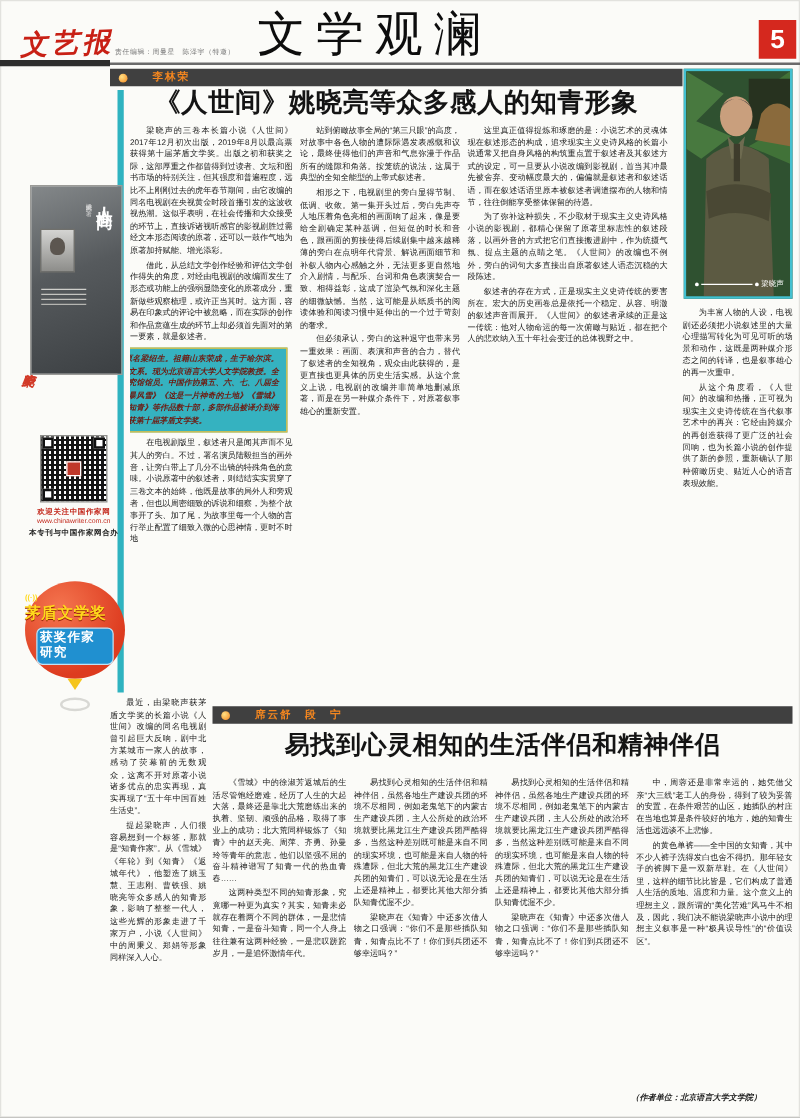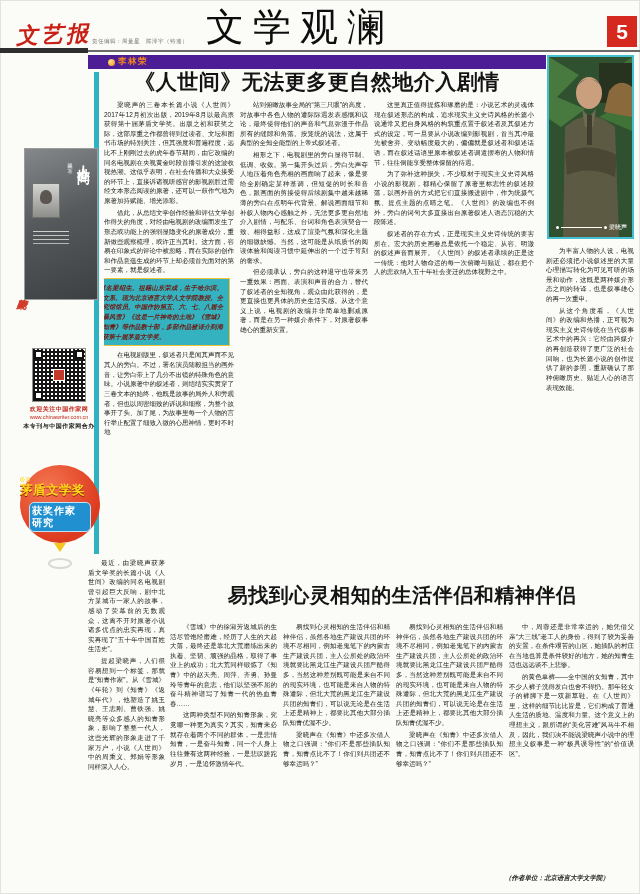--- a/index.html
+++ b/index.html
@@ -11,22 +11,22 @@
   .editors{position:absolute;left:92px;top:38px;font-size:5.5px;color:#777;letter-spacing:.5px;}
   .page-title{position:absolute;left:90px;right:130px;top:2px;text-align:center;font-size:38px;
         font-weight:400;font-family:"Liberation Serif",serif;letter-spacing:9px;color:#0d0d0d;}
   .dateblock{position:absolute;right:36px;top:24px;width:96px;text-align:center;font-size:8.5px;
         color:#1e1e1e;line-height:1.45;}
   .pagenum{position:absolute;right:3px;top:16px;width:30px;height:31px;background:#d5281e;color:#fff;
         font-size:21px;font-weight:bold;display:flex;align-items:center;justify-content:center;}
   .masthead-rule{position:absolute;left:0;right:0;top:50px;height:2px;background:#6a6a6a;}
   .masthead-rule::before{content:"";position:absolute;left:0;top:-2px;width:88px;height:5px;background:#2e2e2e;}
   
-  .bar{position:absolute;height:14px;background:#4c1d95;display:flex;align-items:center;
-        padding-left:20px;box-sizing:border-box;gap:3px;}
+  .bar{position:absolute;height:14px;background:#404040;display:flex;align-items:center;
+        padding-left:7px;box-sizing:border-box;gap:20px;}
   .tag-dot{width:7px;height:7px;border-radius:50%;background:radial-gradient(circle at 35% 35%,#ffe084,#f5871f);flex:0 0 auto;}
   .byline{color:#f5871f;font-size:8.5px;font-weight:bold;letter-spacing:1.5px;white-space:nowrap;}
   .headline{position:absolute;text-align:center;font-weight:900;color:#141414;letter-spacing:.5px;}
   .col{position:absolute;overflow:hidden;font-size:6.5px;line-height:1.48;color:#1b1b1b;text-align:justify;}
   .col p{margin:0 0 2px;text-indent:2em;}
   
   .a1-bar{left:88px;top:55px;width:458px;}
   .a1-headline{left:92px;top:68px;width:450px;font-size:21px;}
   .teal-rule{position:absolute;left:94px;top:72px;width:5px;height:482px;background:#2fb3c0;}
   .c1{left:104px;top:100px;width:130px;height:458px;}
@@ -97,21 +97,21 @@
   <div class="logo">文艺报</div>
   <div class="editors">责任编辑：周曼星　陈泽宇（特邀）</div>
   <div class="page-title">文学观澜</div>
   <div class="pagenum">5</div>
   <div class="masthead-rule"></div>
 
   <div class="bar a1-bar">
     <span class="tag-dot"></span>
     <span class="byline">李林荣</span>
   </div>
-  <div class="headline a1-headline">《人世间》无法更多更自然地介入剧情</div>
+  <div class="headline a1-headline">《人世间》姚晓亮等众多感人的知青形象</div>
   <div class="teal-rule"></div>
 
   <div class="photo">
     <svg width="83" height="180" viewBox="0 0 83 180">
       <rect x="0" y="0" width="83" height="180" fill="#2f5130"></rect>
       <path d="M0 0 L30 18 L8 40 L36 52 L12 70 L0 62 Z" fill="#48793f"></path>
       <path d="M83 0 L52 22 L78 44 L50 60 L83 74 Z" fill="#417238"></path>
       <rect x="50" y="6" width="33" height="40" fill="#27321f"></rect>
       <path d="M60 34 Q70 20 83 30 L83 60 L55 55 Z" fill="#8a6a3c"></path>
       <ellipse cx="40" cy="36" rx="13" ry="16" fill="#c99f7d"></ellipse>
@@ -184,20 +184,24 @@
       </div>
     </div>
     <div class="badge-tail"></div>
     <div class="badge-oval"></div>
   </div>
 
   <div class="col a2-c1">
       <p>最近，由梁晓声获茅盾文学奖的长篇小说《人世间》改编的同名电视剧曾引起巨大反响，剧中北方某城市一家人的故事，感动了荧幕前的无数观众，这离不开对原著小说诸多优点的忠实再现，真实再现了“五十年中国百姓生活史”。</p>
       <p>提起梁晓声，人们很容易想到一个标签，那就是“知青作家”。从《雪城》《年轮》到《知青》《返城年代》，他塑造了姚玉慧、王志刚、曹铁强、姚晓亮等众多感人的知青形象，影响了整整一代人，这些光辉的形象走进了千家万户，小说《人世间》中的周秉义、郑娟等形象同样深入人心。</p>
     </div>
+  <div class="bar a2-bar">
+    <span class="tag-dot"></span>
+    <span class="byline">席云舒　段　宁</span>
+  </div>
   <div class="headline a2-headline">易找到心灵相知的生活伴侣和精神伴侣</div>
   <div class="col d1">
       <p>《雪城》中的徐淑芳返城后的生活尽管饱经磨难，经历了人生的大起大落，最终还是靠北大荒磨练出来的执着、坚韧、顽强的品格，取得了事业上的成功；北大荒同样锻炼了《知青》中的赵天亮、周萍、齐勇、孙曼玲等青年的意志，他们以坚强不屈的奋斗精神谱写了知青一代的热血青春……</p>
       <p>这两种类型不同的知青形象，究竟哪一种更为真实？其实，知青未必就存在着两个不同的群体，一是悲情知青，一是奋斗知青，同一个人身上往往兼有这两种经验，一是悲叹蹉跎岁月，一是追怀激情年代。</p>
     </div>
   <div class="col d2">
       <p>易找到心灵相知的生活伴侣和精神伴侣，虽然各地生产建设兵团的环境不尽相同，例如老鬼笔下的内蒙古生产建设兵团，主人公所处的政治环境就要比黑龙江生产建设兵团严酷得多，当然这种差别既可能是来自不同的现实环境，也可能是来自人物的特殊遭际，但北大荒的黑龙江生产建设兵团的知青们，可以说无论是在生活上还是精神上，都要比其他大部分插队知青优渥不少。</p>
       <p>梁晓声在《知青》中还多次借人物之口强调：“你们不是那些插队知青，知青点比不了！你们到兵团还不够幸运吗？”</p>
     </div>
   <div class="col d3">

